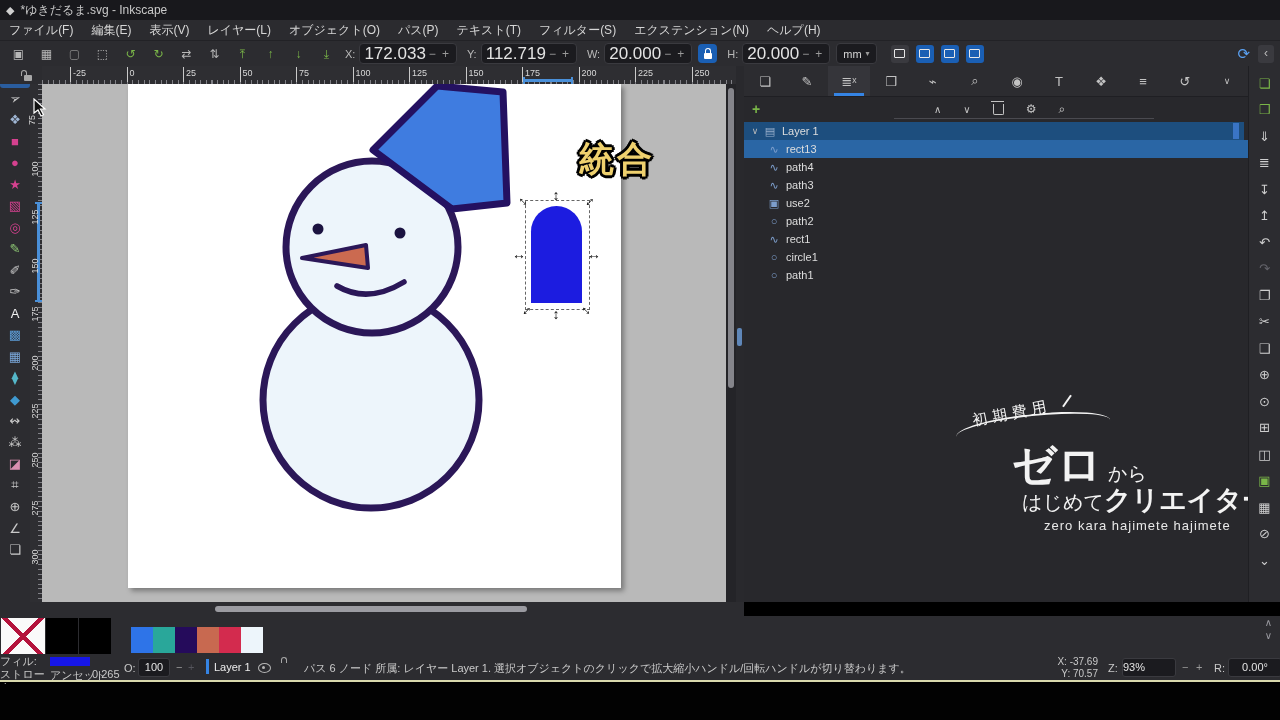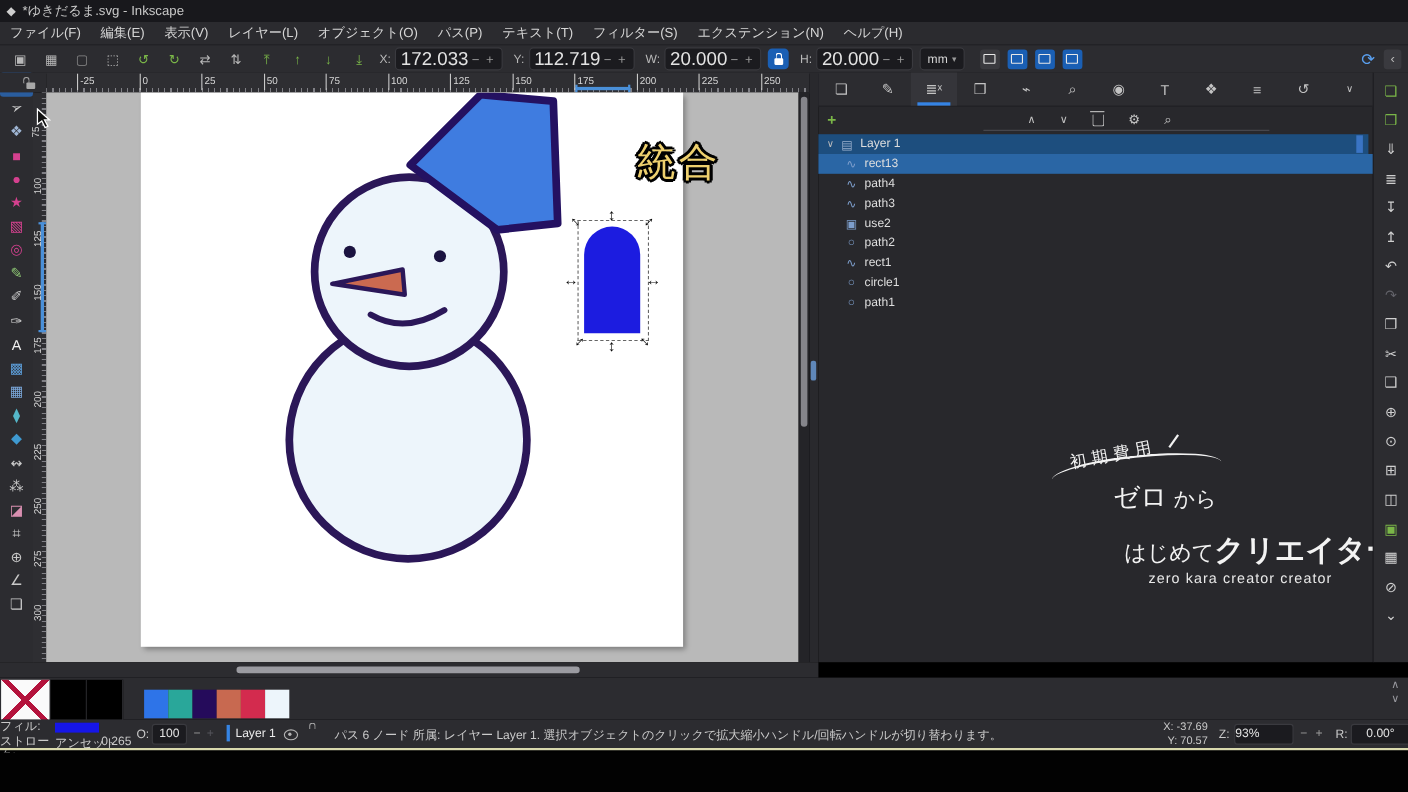--- a/index.html
+++ b/index.html
@@ -52,21 +52,21 @@
   .vlab{position:absolute;left:-3px;font-size:9px;color:#d8d8d8;transform:rotate(-90deg);}
   .rsel{position:absolute;background:#4a90d9;}
   .rsel.h{height:3px;bottom:2px;}
   .rsel.h::before,.rsel.h::after{content:"";position:absolute;width:2px;height:7px;background:#4a90d9;top:-2px;}
   .rsel.h::before{left:0}.rsel.h::after{right:0}
   .rsel.v{width:3px;right:2px;}
   .rsel.v::before,.rsel.v::after{content:"";position:absolute;height:2px;width:7px;background:#4a90d9;left:-2px;}
   .rsel.v::before{top:0}.rsel.v::after{bottom:0}
   #canvas{left:42px;top:84px;width:684px;height:518px;background:#b9b9b9;overflow:hidden;}
   #page{position:absolute;left:86px;top:0;width:493px;height:504px;background:#ffffff;box-shadow:3px 3px 5px rgba(0,0,0,.35);}
-  #annotation{position:absolute;left:505px;top:40px;font-size:35px;font-weight:normal;letter-spacing:3px;color:#eed06e;
+  #annotation{position:absolute;left:505px;top:52px;font-size:35px;font-weight:bold;letter-spacing:3px;color:#eed06e;
     text-shadow:-2px -2px 0 #000,2px -2px 0 #000,-2px 2px 0 #000,2px 2px 0 #000,0 -3px 0 #000,0 3px 0 #000,-3px 0 0 #000,3px 0 0 #000;padding-left:32px;}
   #selshape{position:absolute;left:489px;top:122px;width:51px;height:97px;background:#1c1ce0;border-radius:26px 26px 0 0;}
   #selbbox{position:absolute;left:483px;top:116px;width:63px;height:108px;border:1px dashed #666;}
   .handle{position:absolute;font-size:14px;font-weight:bold;color:#0a0a0a;transform:translate(-50%,-50%);line-height:1;}
   .handle.d1{transform:translate(-50%,-50%) rotate(45deg);}
   .handle.d2{transform:translate(-50%,-50%) rotate(-45deg);}
   
   #vscroll{left:726px;top:84px;width:10px;height:518px;background:#242428;}
   #vscroll .thumb{position:absolute;left:2px;top:4px;width:6px;height:300px;background:#85858b;border-radius:3px;}
   #hscrollrow{left:0px;top:602px;width:744px;height:14px;background:#2c2c30;}
@@ -93,21 +93,21 @@
   .trow .chev{width:14px;text-align:center;color:#bbb;font-size:9px;margin-left:4px;}
   .trow .ticon{width:16px;text-align:center;color:#7d9ecc;font-size:11px;}
   .trow .tlabel{margin-left:4px;}
   .trow.child{padding-left:22px;}
   
   #watermark{position:absolute;left:210px;top:330px;width:290px;color:#f3f3f3;}
   #wm1{position:absolute;left:18px;top:8px;font-size:15px;letter-spacing:5px;transform:rotate(-11deg);}
   #wm-swoosh{position:absolute;left:2px;top:18px;width:155px;height:30px;border-top:2px solid #f3f3f3;border-radius:100% / 90%;transform:rotate(-6deg);}
   #wm-tick1{position:absolute;left:112px;top:-2px;width:2px;height:14px;background:#f3f3f3;transform:rotate(35deg);}
   #wm2{position:absolute;left:58px;top:40px;}
-  #wm2 .big{font-size:24px;font-weight:normal;}
+  #wm2 .big{font-size:44px;font-weight:bold;}
   #wm2 .small{font-size:19px;margin-left:6px;}
   #wm3{position:absolute;left:68px;top:86px;white-space:nowrap;}
   #wm3 .small{font-size:20px;}
   #wm3 .big{font-size:27px;font-weight:bold;}
   #wm4{position:absolute;left:90px;top:122px;font-size:13px;letter-spacing:1px;color:#e9e9e9;}
   
   #cmdbar{left:1248px;top:66px;width:32px;height:536px;background:#2c2c30;border-left:1px solid #1f1f23;display:flex;flex-direction:column;align-items:center;padding-top:4px;box-sizing:border-box;}
   .cbtn{height:26.5px;display:flex;align-items:center;justify-content:center;color:#cfcfcf;font-size:13px;width:32px;}
   .cbtn.dim{color:#63636a;}
   .cbtn.grn{color:#7ab648;}
@@ -457,21 +457,21 @@
     <div id="watermark">
       <div id="wm1">初期費用</div>
       <div id="wm-swoosh"></div>
       <div id="wm-tick1"></div>
       <div id="wm2">
         <span class="big">ゼロ</span><span class="small">から</span>
       </div>
       <div id="wm3">
         <span class="small">はじめて</span><span class="big">クリエイター</span>
       </div>
-      <div id="wm4">zero kara creator creator</div>
+      <div id="wm4">zero kara hajimete hajimete</div>
     </div>
   </div>
 
   <div id="cmdbar" class="abs">
       <div class="cbtn grn">❏</div>
       <div class="cbtn grn">❒</div>
       <div class="cbtn ">⇓</div>
       <div class="cbtn ">≣</div>
       <div class="cbtn ">↧</div>
       <div class="cbtn ">↥</div>

